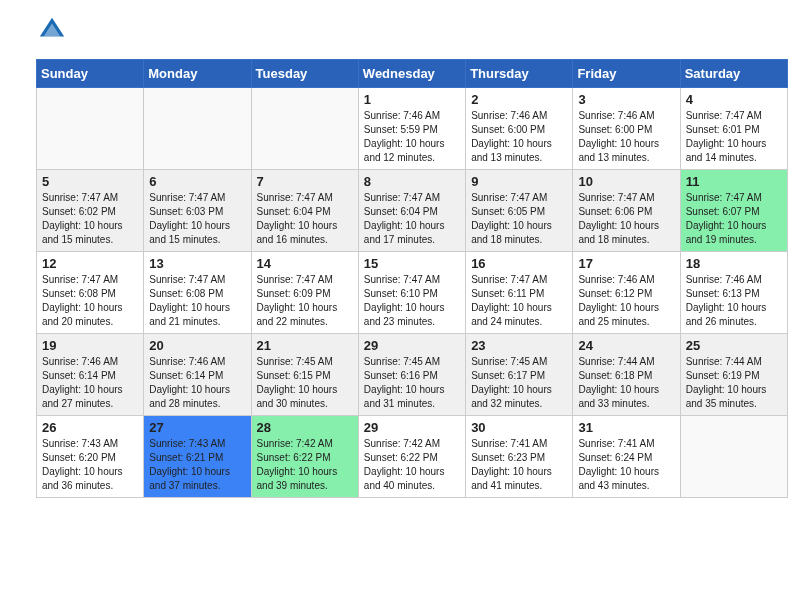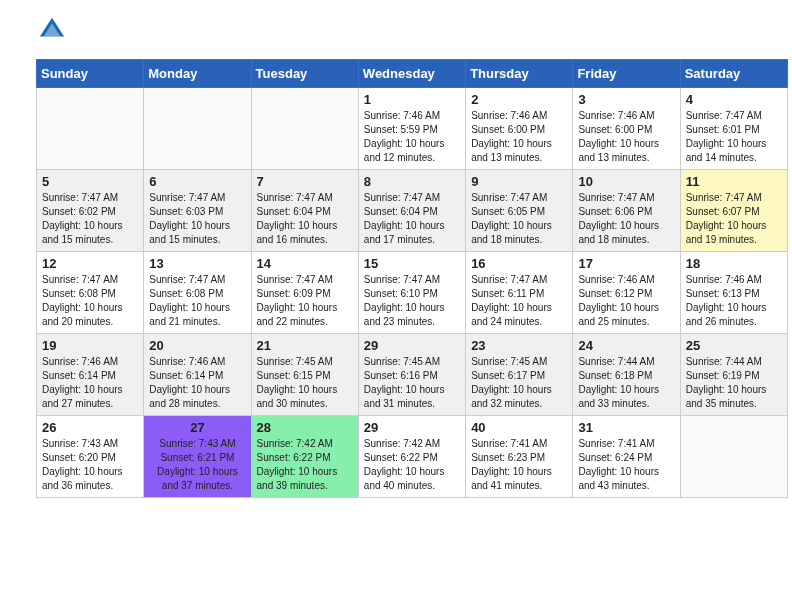--- a/index.html
+++ b/index.html
@@ -186,21 +186,21 @@
             <div class="day-info" style="white-space: pre-line;">Sunrise: 7:47 AM
 Sunset: 6:05 PM
 Daylight: 10 hours and 18 minutes.</div>
           </td>
           <td style="background: rgb(240, 240, 240);">
             <span class="day-number">10</span>
             <div class="day-info" style="white-space: pre-line;">Sunrise: 7:47 AM
 Sunset: 6:06 PM
 Daylight: 10 hours and 18 minutes.</div>
           </td>
-          <td style="background: #fef9c3;">
+          <td style="background: #86efac;">
             <span class="day-number">11</span>
             <div class="day-info" style="white-space: pre-line;">Sunrise: 7:47 AM
 Sunset: 6:07 PM
 Daylight: 10 hours and 19 minutes.</div>
           </td>
         </tr>
         <tr>
           <td style="background: rgb(255, 255, 255);">
             <span class="day-number">12</span>
             <div class="day-info" style="white-space: pre-line;">Sunrise: 7:47 AM
@@ -288,40 +288,40 @@
 Daylight: 10 hours and 35 minutes.</div>
           </td>
         </tr>
         <tr>
           <td style="background: rgb(255, 255, 255);">
             <span class="day-number">26</span>
             <div class="day-info" style="white-space: pre-line;">Sunrise: 7:43 AM
 Sunset: 6:20 PM
 Daylight: 10 hours and 36 minutes.</div>
           </td>
-          <td style="background: #8b5cf6; text-align: center;">
+          <td style="background: #3b82f6;">
             <span class="day-number">27</span>
             <div class="day-info" style="white-space: pre-line;">Sunrise: 7:43 AM
 Sunset: 6:21 PM
 Daylight: 10 hours and 37 minutes.</div>
           </td>
           <td style="background: #86efac;">
             <span class="day-number">28</span>
             <div class="day-info" style="white-space: pre-line;">Sunrise: 7:42 AM
 Sunset: 6:22 PM
 Daylight: 10 hours and 39 minutes.</div>
           </td>
           <td style="background: rgb(255, 255, 255);">
             <span class="day-number">29</span>
             <div class="day-info" style="white-space: pre-line;">Sunrise: 7:42 AM
 Sunset: 6:22 PM
 Daylight: 10 hours and 40 minutes.</div>
           </td>
           <td style="background: rgb(255, 255, 255);">
-            <span class="day-number">40</span>
+            <span class="day-number">30</span>
             <div class="day-info" style="white-space: pre-line;">Sunrise: 7:41 AM
 Sunset: 6:23 PM
 Daylight: 10 hours and 41 minutes.</div>
           </td>
           <td style="background: rgb(255, 255, 255);">
             <span class="day-number">31</span>
             <div class="day-info" style="white-space: pre-line;">Sunrise: 7:41 AM
 Sunset: 6:24 PM
 Daylight: 10 hours and 43 minutes.</div>
           </td>

